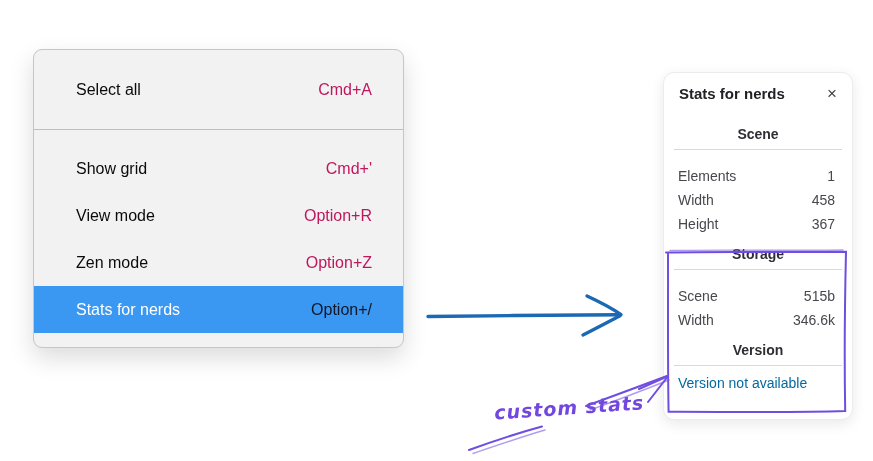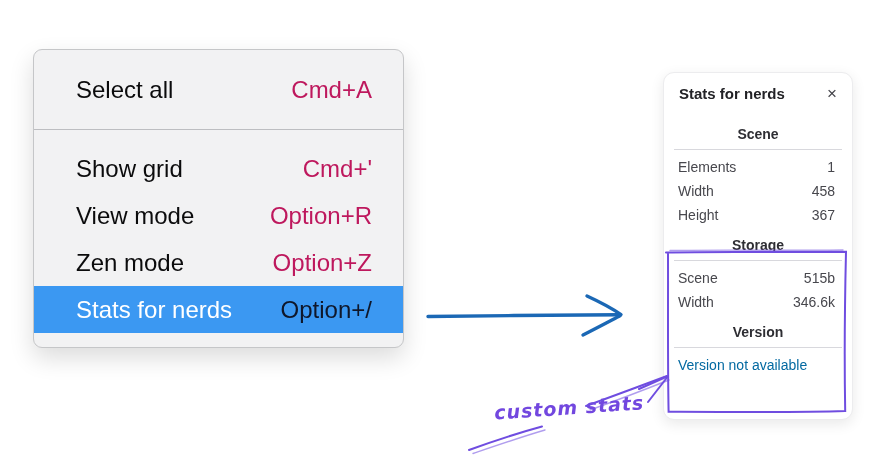--- a/index.html
+++ b/index.html
@@ -17,21 +17,21 @@
   .menu{
     position:absolute;left:33px;top:49px;width:371px;box-sizing:border-box;
     background:#f2f2f3;border:1px solid #c5c6c8;border-radius:9px;
     box-shadow:0 10px 24px rgba(0,0,0,.14);
   }
   .menu-section-top{padding:16px 0;}
   .menu-section-main{padding:15px 0 14px;}
   .menu-sep{height:1px;background:#bdbec1;}
   .menu-item{
     height:47px;display:flex;align-items:center;justify-content:space-between;
-    padding:0 31px 0 42px;font-size:24px;color:#0b0b0c;cursor:default;
+    padding:0 31px 0 42px;font-size:16px;color:#0b0b0c;cursor:default;
   }
   .menu-item .mi-key{color:#be185d;}
   .menu-item.highlighted{background:var(--menu-highlight);color:#ffffff;}
   .menu-item.highlighted .mi-key{color:#0f172a;}
 
   
   .panel{
     position:absolute;left:663px;top:72px;width:190px;height:348px;box-sizing:border-box;
     background:#ffffff;border:1px solid #ececee;border-radius:11px;
     box-shadow:0 4px 14px rgba(0,0,0,.09);
@@ -44,21 +44,21 @@
   .panel-title{font-weight:700;font-size:15px;color:#222226;}
   .panel-close{
     font-size:17px;line-height:17px;color:#44444a;cursor:pointer;
     font-weight:400;padding:0 1px;
   }
   .sec-h{
     margin:10px 10px 0;padding-bottom:7px;border-bottom:1px solid #d8d8dd;
     font-weight:700;text-align:center;color:#2e2e33;
   }
   .sec-h.first{margin-top:24px;}
-  .rows{margin-top:5px;}
+  .rows{margin-top:14px;}
   .stat-row{display:flex;justify-content:space-between;padding:4px 17px 4px 14px;}
   .panel-note{padding:9px 14px 0;color:#0369a1;}
 
   
   .overlay{position:absolute;pointer-events:none;}
   .stroke-blue{stroke:var(--arrow-blue);stroke-width:3.4;fill:none;stroke-linecap:round;}
   .stroke-purple{stroke:var(--annotation-purple);stroke-width:2;fill:none;stroke-linecap:round;}
   .stroke-purple.ghost{opacity:.55;stroke-width:1.4;}
   .handwriting{
     position:absolute;left:494px;top:396px;width:160px;

